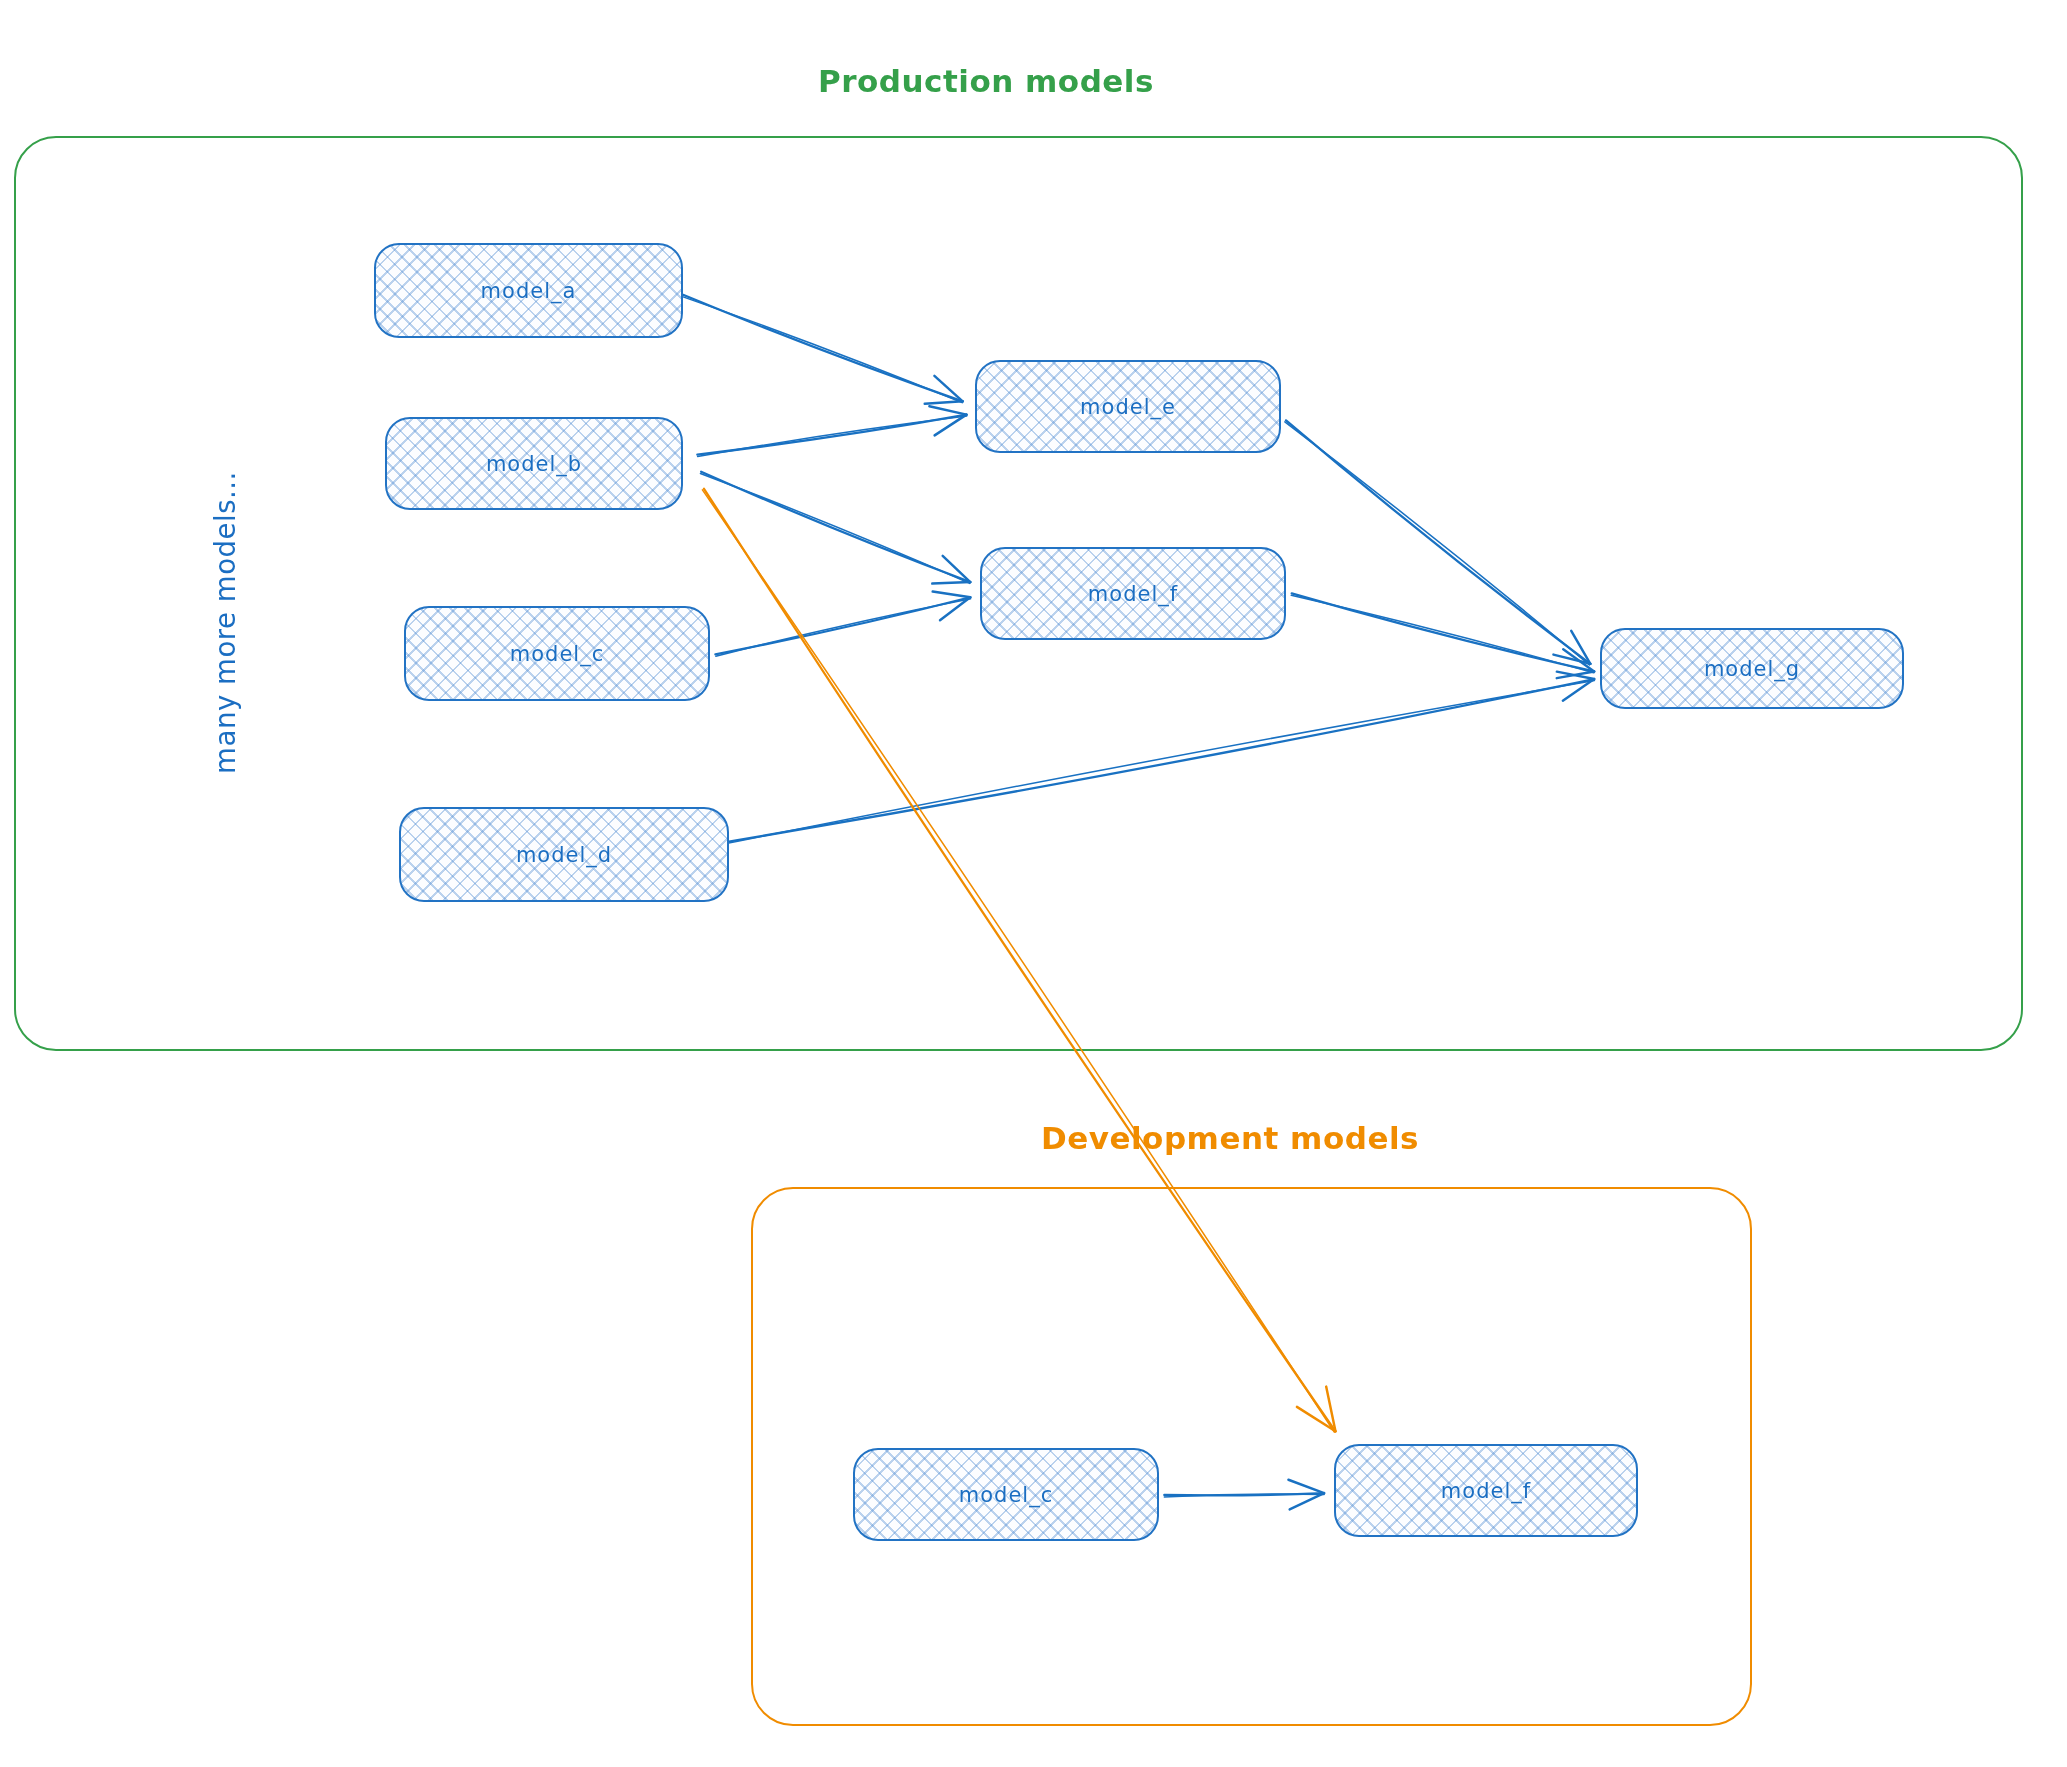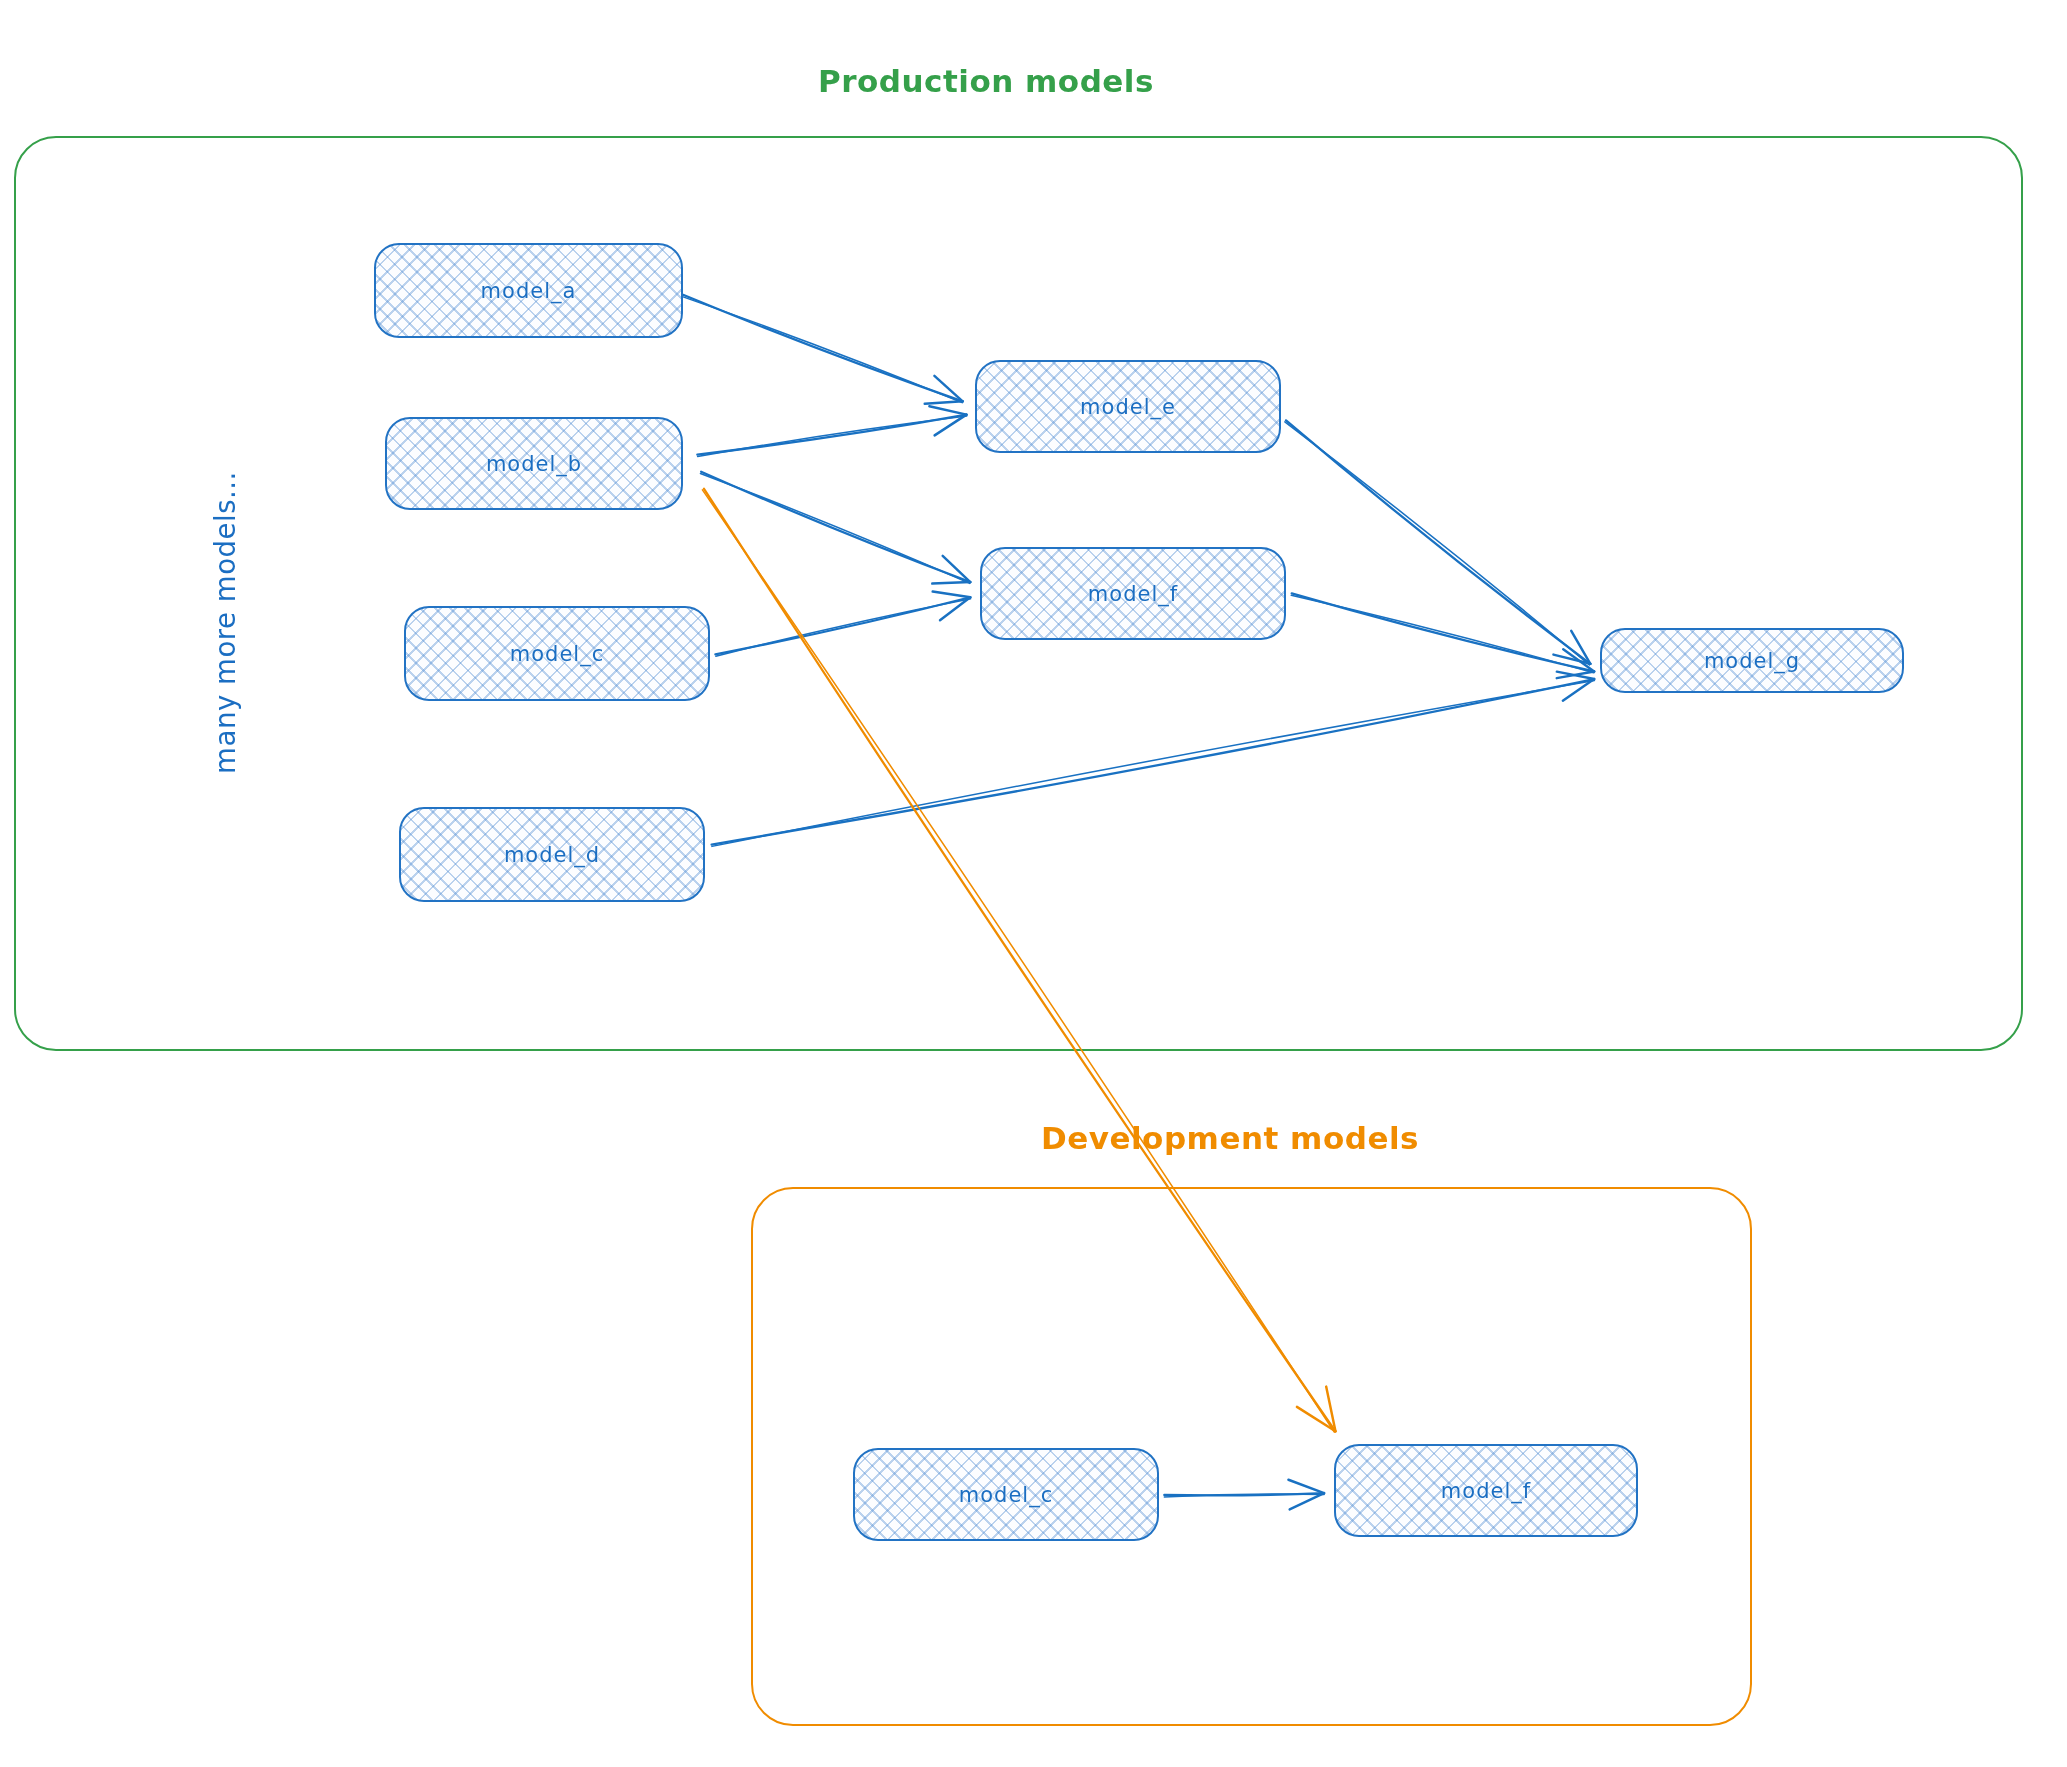--- a/index.html
+++ b/index.html
@@ -138,30 +138,30 @@
 
   <div class="node" style="left:374px; top:243px; width:309px; height:95px;">
     <span>model_a</span>
   </div>
   <div class="node" style="left:385px; top:417px; width:298px; height:93px;">
     <span>model_b</span>
   </div>
   <div class="node" style="left:404px; top:606px; width:306px; height:95px;">
     <span>model_c</span>
   </div>
-  <div class="node" style="left:399px; top:807px; width:306px; height:95px;">
+  <div class="node" style="left:399px; top:807px; width:330px; height:95px;">
     <span>model_d</span>
   </div>
   <div class="node" style="left:975px; top:360px; width:306px; height:93px;">
     <span>model_e</span>
   </div>
   <div class="node" style="left:980px; top:547px; width:306px; height:93px;">
     <span>model_f</span>
   </div>
-  <div class="node" style="left:1600px; top:628px; width:304px; height:65px;">
+  <div class="node" style="left:1600px; top:628px; width:304px; height:81px;">
     <span>model_g</span>
   </div>
 
   <div class="node" style="left:853px; top:1448px; width:306px; height:93px;">
     <span>model_c</span>
   </div>
   <div class="node" style="left:1334px; top:1444px; width:304px; height:93px;">
     <span>model_f</span>
   </div>
 

